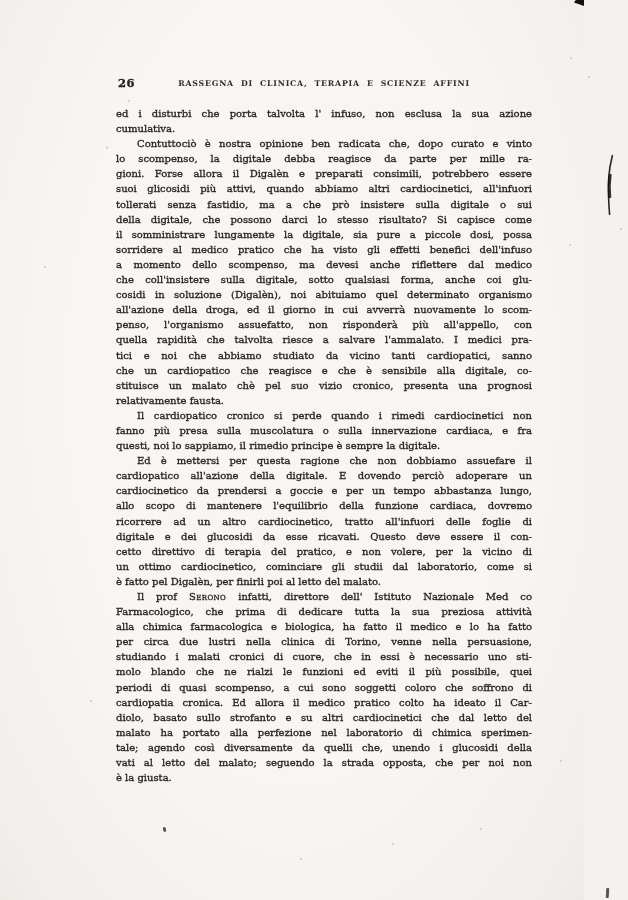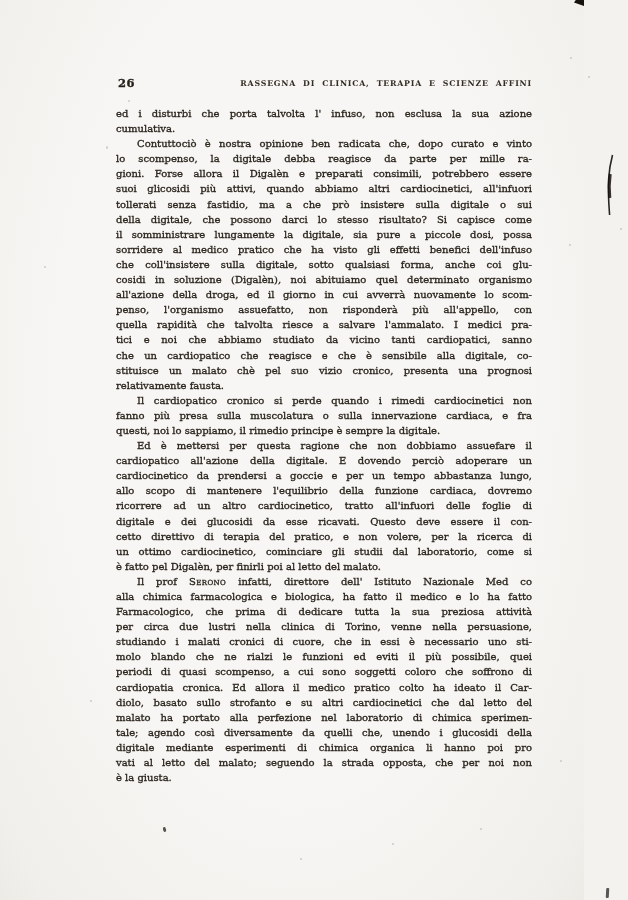--- a/index.html
+++ b/index.html
@@ -34,21 +34,21 @@
     position: absolute;
     left: 2px;
     top: 0px;
     font-size: 11.5px;
     font-weight: bold;
     letter-spacing: .5px;
     -webkit-text-stroke: .3px #272119;
   }
   .running-head {
     display: block;
-    text-align: right;
+    text-align: center;
     padding-top: 3px;
     font-size: 7.8px;
     font-weight: bold;
     letter-spacing: .8px;
     word-spacing: 3.5px;
     color: #332c24;
     white-space: nowrap;
   }
 
   
@@ -121,53 +121,53 @@
       <div class="line">ed i disturbi che porta talvolta l' infuso, non esclusa la sua azione</div>
       <div class="line last">cumulativa.</div>
       <div class="line indent">Contuttociò è nostra opinione ben radicata che, dopo curato e vinto</div>
       <div class="line">lo scompenso, la digitale debba reagisce da parte per mille ra-</div>
       <div class="line">gioni. Forse allora il <span class="it">Digalèn</span> e preparati consimili, potrebbero essere</div>
       <div class="line">suoi <span class="it">glicosidi più attivi</span>, quando abbiamo altri cardiocinetici, all'infuori</div>
       <div class="line">tollerati senza fastidio, ma a che prò insistere sulla digitale o sui</div>
       <div class="line">della digitale, che possono darci lo stesso risultato? Si capisce come</div>
       <div class="line">il somministrare lungamente la digitale, sia pure a piccole dosi, possa</div>
       <div class="line">sorridere al medico pratico che ha visto gli effetti benefici dell'infuso</div>
+      <div class="line">a momento dello scompenso, ma devesi anche riflettere dal medico</div>
       <div class="line">che coll'insistere sulla digitale, sotto qualsiasi forma, anche coi glu-</div>
       <div class="line">cosidi in soluzione (<span class="it">Digalèn</span>), noi abituiamo quel determinato organismo</div>
       <div class="line">all'azione della droga, ed il giorno in cui avverrà nuovamente lo scom-</div>
       <div class="line">penso, l'organismo assuefatto, non risponderà più all'appello, con</div>
       <div class="line">quella rapidità che talvolta riesce a salvare l'ammalato. I medici pra-</div>
       <div class="line">tici e noi che abbiamo studiato da vicino tanti cardiopatici, sanno</div>
       <div class="line">che un cardiopatico che reagisce e che è sensibile alla digitale, co-</div>
       <div class="line">stituisce un malato chè pel suo vizio cronico, presenta una prognosi</div>
       <div class="line last">relativamente fausta.</div>
       <div class="line indent">Il cardiopatico cronico si perde quando i rimedi cardiocinetici non</div>
       <div class="line">fanno più presa sulla muscolatura o sulla innervazione cardiaca, e fra</div>
       <div class="line last">questi, noi lo sappiamo, il rimedio principe è sempre la digitale.</div>
       <div class="line indent">Ed è mettersi per questa ragione che non dobbiamo assuefare il</div>
       <div class="line">cardiopatico all'azione della digitale. E dovendo perciò adoperare un</div>
       <div class="line">cardiocinetico da prendersi a goccie e per un tempo abbastanza lungo,</div>
       <div class="line">allo scopo di mantenere l'equilibrio della funzione cardiaca, dovremo</div>
       <div class="line">ricorrere ad un altro cardiocinetico, tratto all'infuori delle foglie di</div>
       <div class="line">digitale e dei glucosidi da esse ricavati. Questo deve essere il con-</div>
-      <div class="line">cetto direttivo di terapia del pratico, e non volere, per la ricerca di</div>
+      <div class="line">cetto direttivo di terapia del pratico, e non volere, per la vicino di</div>
       <div class="line">un ottimo cardiocinetico, cominciare gli studii dal laboratorio, come si</div>
       <div class="line last">è fatto pel <span class="it">Digalèn</span>, per finirli poi al letto del malato.</div>
       <div class="line indent">Il prof <span class="sc">Serono</span> infatti, direttore dell' Istituto Nazionale Med co</div>
+      <div class="line">Farmacologico, che prima di dedicare tutta la sua preziosa attività</div>
       <div class="line">alla chimica farmacologica e biologica, ha fatto il medico e lo ha fatto</div>
-      <div class="line">Farmacologico, che prima di dedicare tutta la sua preziosa attività</div>
       <div class="line">per circa due lustri nella clinica di Torino, venne nella persuasione,</div>
       <div class="line">studiando i malati cronici di cuore, che in essi è necessario uno sti-</div>
       <div class="line">molo blando che ne rialzi le funzioni ed eviti il più possibile, quei</div>
       <div class="line">periodi di quasi scompenso, a cui sono soggetti coloro che soffrono di</div>
       <div class="line">cardiopatia cronica. Ed allora il medico pratico colto ha ideato il <span class="it">Car-</span></div>
       <div class="line"><span class="it">diolo</span>, basato sullo <span class="it">strofanto</span> e su altri cardiocinetici che dal letto del</div>
       <div class="line">malato ha portato alla perfezione nel laboratorio di chimica sperimen-</div>
       <div class="line">tale; agendo così diversamente da quelli che, unendo i glucosidi della</div>
-      <div class="line">digitale mediante esperimenti di chimica organica li hanno poi pro</div>
       <div class="line">vati al letto del malato; seguendo la strada opposta, che per noi non</div>
       <div class="line last">è la giusta.</div>
     </div>
 
   <div class="corner-mark"></div>
   <div class="margin-stroke">
     <svg width="10" height="62" viewBox="0 0 10 62">
       <path d="M7.5 1 C3.5 16 2.2 30 4.6 61" fill="none" stroke="#14100c" stroke-width="1.6" opacity="0.9"></path>
       <path d="M5.2 20 C4.0 28 4.0 36 4.8 44" fill="none" stroke="#14100c" stroke-width="3" opacity="0.85"></path>
     </svg>

